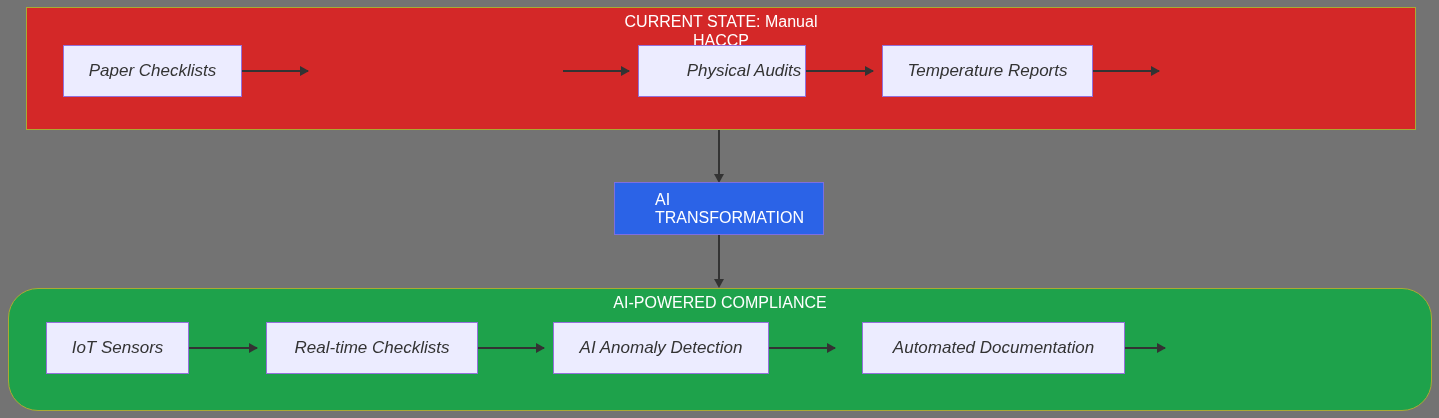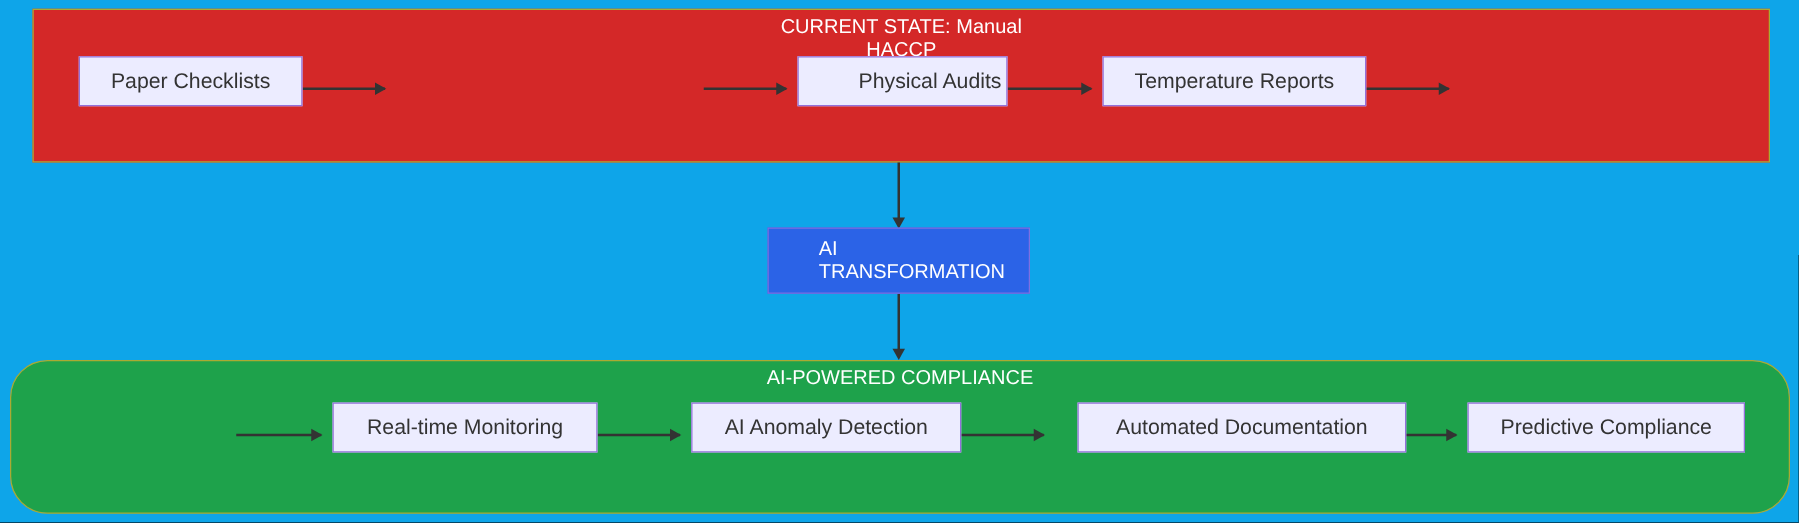--- a/index.html
+++ b/index.html
@@ -1,19 +1,19 @@
 <!DOCTYPE html>
 <html><head>
 <meta charset="utf-8">
 <style>
   html,body{margin:0;padding:0;background:#000;}
   .stage{
     position:relative;
     width:1439px;height:418px;
-    background:#0ea5e9;
+    background:#737373;
     font-family:"Liberation Sans", sans-serif;
     overflow:hidden;
   }
   .cluster{
     position:absolute;
     border:1px solid #aaaa33;
     box-sizing:border-box;
   }
   .cluster-red{
     left:26px;top:7px;width:1390px;height:123px;
@@ -28,29 +28,30 @@
     position:absolute;
     top:4px;left:0;width:100%;
     text-align:center;
     color:#ffffff;
     font-size:16px;
     line-height:19px;
     z-index:1;
   }
   .node{
     position:absolute;
-    top:37px;height:40px;
+    top:37px;height:52px;
     background:#ececff;
     border:1px solid #9370db;
     box-sizing:border-box;
     color:#333333;
     font-size:17px;
     display:flex;align-items:center;justify-content:center;
     text-align:center;
     z-index:2;
+    font-style:italic;
   }
   .cluster-green .node{top:33px;}
   .harrow{
     position:absolute;
     height:2px;
     background:#333333;
     z-index:1;
   }
   .cluster-red .harrow{top:62px;}
   .cluster-green .harrow{top:58px;}
@@ -128,24 +129,24 @@
 
   <div class="varrow varrow-2">
     <span class="head"></span>
   </div>
 
   <section class="cluster cluster-green">
     <div class="cluster-title">
       <div>AI-POWERED COMPLIANCE</div>
     </div>
 
-    <div class="node" style="left:257px;width:212px;">Real-time Monitoring</div>
+    <div class="node" style="left:37px;width:143px;">IoT Sensors</div>
+    <div class="node" style="left:257px;width:212px;">Real-time Checklists</div>
     <div class="node" style="left:544px;width:216px;">AI Anomaly Detection</div>
     <div class="node" style="left:853px;width:263px;">Automated Documentation</div>
-    <div class="node" style="left:1165px;width:222px;">Predictive Compliance</div>
 
     <div class="harrow" style="left:180px;width:68px;">
       <span class="head"></span>
     </div>
     <div class="harrow" style="left:469px;width:66px;">
       <span class="head"></span>
     </div>
     <div class="harrow" style="left:760px;width:66px;">
       <span class="head"></span>
     </div>

